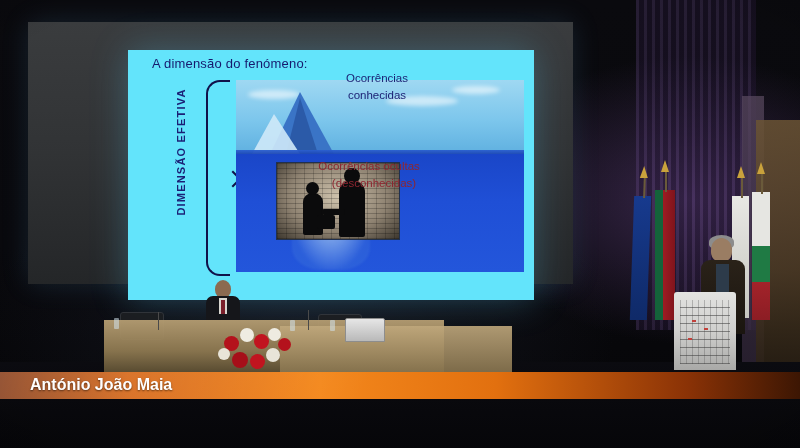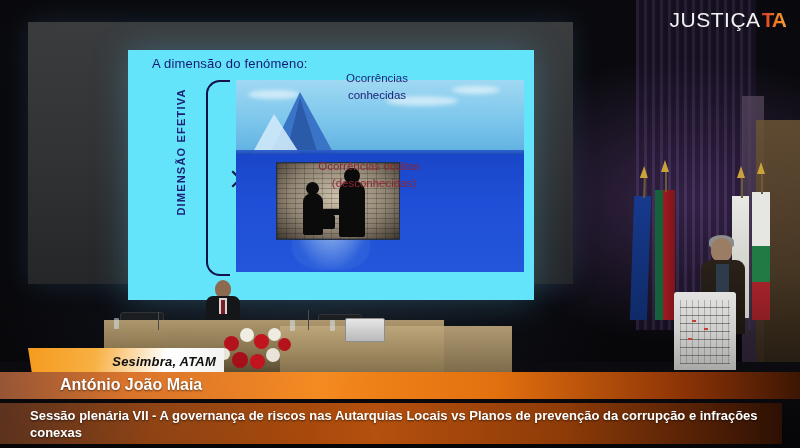--- a/index.html
+++ b/index.html
@@ -454,21 +454,20 @@
       linear-gradient(118deg, rgba(255,255,255,0.20) 0%, rgba(255,255,255,0.0) 46%),
       linear-gradient(90deg, #7d2c05 0%, #d4600d 16%, #f4881c 40%, #e2700f 62%, #8a3206 86%, #3c1603 100%);
   }
   .name-band .txt {
     position: absolute;
     left: 30px; top: 4px;
     font-size: 16px;
     font-weight: bold;
     color: #ffffff;
     text-shadow: 0 1px 2px rgba(0,0,0,0.55);
-    margin-left: 30px;
   }
 
   .subtitle-band {
     position: absolute;
     left: 0; top: 403px;
     width: 782px; height: 41px;
     background:
       linear-gradient(110deg, rgba(255,255,255,0.10) 0%, rgba(255,255,255,0) 40%),
       linear-gradient(90deg, #4a1c05 0%, #8a3a08 20%, #b5500e 48%, #8e3b08 72%, #4a1c05 92%, #2c1003 100%);
   }
@@ -590,30 +589,20 @@
     <div class="flower" style="left:14px; top:30px; width:16px; height:16px; background:#a60f19;"></div>
     <div class="flower" style="left:32px; top:32px; width:15px; height:15px; background:#c1141f;"></div>
     <div class="flower" style="left:48px; top:26px; width:14px; height:14px; background:#e8e4d8;"></div>
     <div class="flower" style="left:60px; top:16px; width:13px; height:13px; background:#b4121c;"></div>
     <div class="flower" style="left:0px;  top:26px; width:12px; height:12px; background:#e8e4d8;"></div>
   </div>
 
   <div class="vignette"></div>
 
 
-  <div class="channel-logo">
-    <span>JUSTIÇA</span>
-    <span class="mark">TA</span>
-  </div>
-
-  <div class="location-tag">
-    <span>Sesimbra, ATAM</span>
-  </div>
+
 
   <div class="name-band">
     <div class="txt">António João Maia</div>
   </div>
 
-  <div class="subtitle-band">
-    <div class="txt">Sessão plenária VII - A governança de riscos nas Autarquias Locais vs Planos de prevenção da corrupção e infrações conexas</div>
-  </div>
 
 </div>
 
 </body></html>

